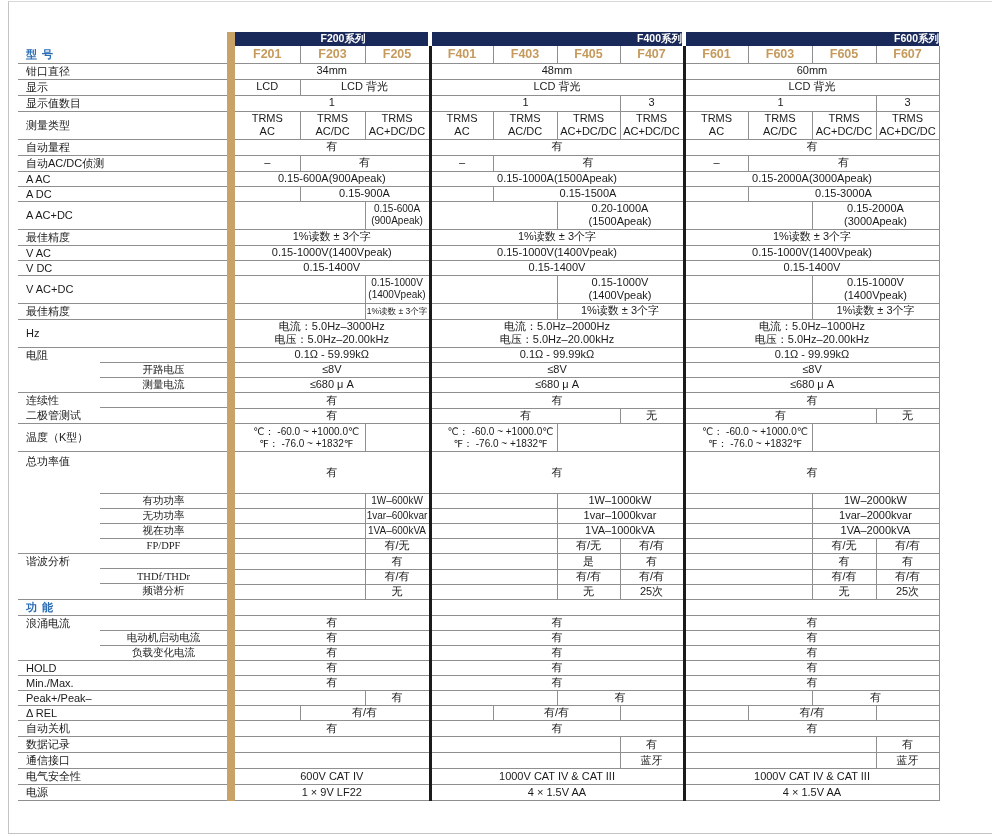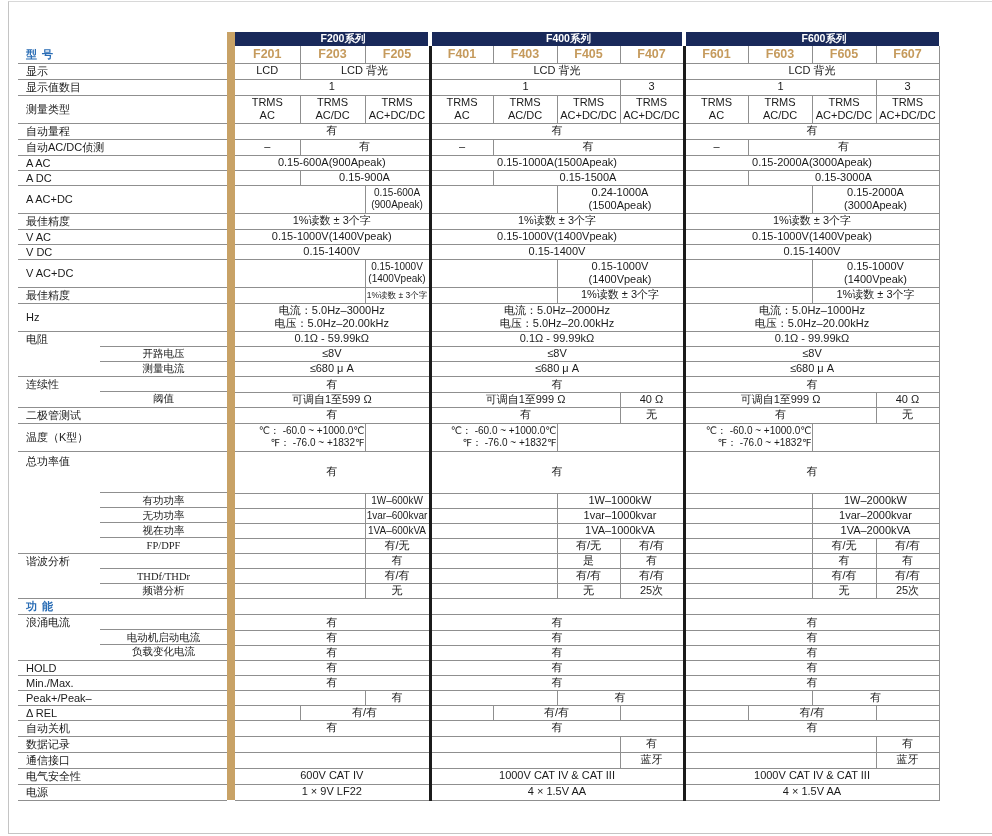--- a/index.html
+++ b/index.html
@@ -31,22 +31,22 @@
   .label.nb{border-bottom:none;}
   .label.top{vertical-align:top;padding-top:2px;margin-left:48px;}
   .v{border-bottom:1px solid var(--gray);border-left:1px solid var(--gray);
     text-align:center;font-size:11px;white-space:pre-line;line-height:1.2;}
   .v.first{border-left:none;}
   .v.sep{border-left:3px solid var(--blk);}
   .v.lastcol{border-right:1px solid var(--gray);}
   .v.model{color:var(--gold);font-weight:bold;font-size:12.5px;}
   .navy{background:var(--navy);color:#fff;font-weight:bold;font-size:10.5px;
     text-align:center;border:none;}
-  .navy.gap{border-left:4px solid #fff;}
-  .v.left{text-align:right;padding-left:13px;}
+  .navy.gap{border-left:4px solid #fff;text-align:right;}
+  .v.left{text-align:center;padding-left:13px;}
   .v.sm{font-size:10px;}
   .v.xs{font-size:8.5px;}
 </style>
 </head>
 <body>
 
 <div class="page-frame"></div>
 <table>
   <colgroup>
       <col style="width: 209px;">
@@ -80,20 +80,27 @@
         <td class="v model sep">F401</td>
         <td class="v model">F403</td>
         <td class="v model">F405</td>
         <td class="v model">F407</td>
         <td class="v model sep">F601</td>
         <td class="v model">F603</td>
         <td class="v model">F605</td>
         <td class="v model lastcol">F607</td>
       </tr>
       <tr class="h-s">
+        <td class="label">钳口直径</td>
+        <td class="bar"></td>
+        <td class="v first" colspan="3">34mm</td>
+        <td class="v sep" colspan="4">48mm</td>
+        <td class="v sep lastcol" colspan="4">60mm</td>
+      </tr>
+      <tr class="h-s">
         <td class="label">显示</td>
         <td class="bar"></td>
         <td class="v first" colspan="1">LCD</td>
         <td class="v" colspan="2">LCD 背光</td>
         <td class="v sep" colspan="4">LCD 背光</td>
         <td class="v sep lastcol" colspan="4">LCD 背光</td>
       </tr>
       <tr class="h-s">
         <td class="label">显示值数目</td>
         <td class="bar"></td>
@@ -163,21 +170,21 @@
         <td class="v sep" colspan="1"></td>
         <td class="v lastcol" colspan="3">0.15-3000A</td>
       </tr>
       <tr class="h-d">
         <td class="label">A AC+DC</td>
         <td class="bar"></td>
         <td class="v first" colspan="2"></td>
         <td class="v sm" colspan="1">0.15-600A
 (900Apeak)</td>
         <td class="v sep" colspan="2"></td>
-        <td class="v" colspan="2">0.24-1000A
+        <td class="v" colspan="2">0.20-1000A
 (1500Apeak)</td>
         <td class="v sep" colspan="2"></td>
         <td class="v lastcol" colspan="2">0.15-2000A
 (3000Apeak)</td>
       </tr>
       <tr class="h-s">
         <td class="label">最佳精度</td>
         <td class="bar"></td>
         <td class="v first" colspan="3">1%读数 ± 3个字</td>
         <td class="v sep" colspan="4">1%读数 ± 3个字</td>
@@ -250,29 +257,20 @@
         <td class="v first" colspan="3">≤680 μ A</td>
         <td class="v sep" colspan="4">≤680 μ A</td>
         <td class="v sep lastcol" colspan="4">≤680 μ A</td>
       </tr>
       <tr class="h-s">
         <td class="label ind">连续性</td>
         <td class="bar"></td>
         <td class="v first" colspan="3">有</td>
         <td class="v sep" colspan="4">有</td>
         <td class="v sep lastcol" colspan="4">有</td>
-      </tr>
-      <tr class="h-s">
-        <td class="label sub">阈值</td>
-        <td class="bar"></td>
-        <td class="v first" colspan="3">可调自1至599 Ω</td>
-        <td class="v sep" colspan="3">可调自1至999 Ω</td>
-        <td class="v" colspan="1">40 Ω</td>
-        <td class="v sep" colspan="3">可调自1至999 Ω</td>
-        <td class="v lastcol" colspan="1">40 Ω</td>
       </tr>
       <tr class="h-s">
         <td class="label">二极管测试</td>
         <td class="bar"></td>
         <td class="v first" colspan="3">有</td>
         <td class="v sep" colspan="3">有</td>
         <td class="v" colspan="1">无</td>
         <td class="v sep" colspan="3">有</td>
         <td class="v lastcol" colspan="1">无</td>
       </tr>

